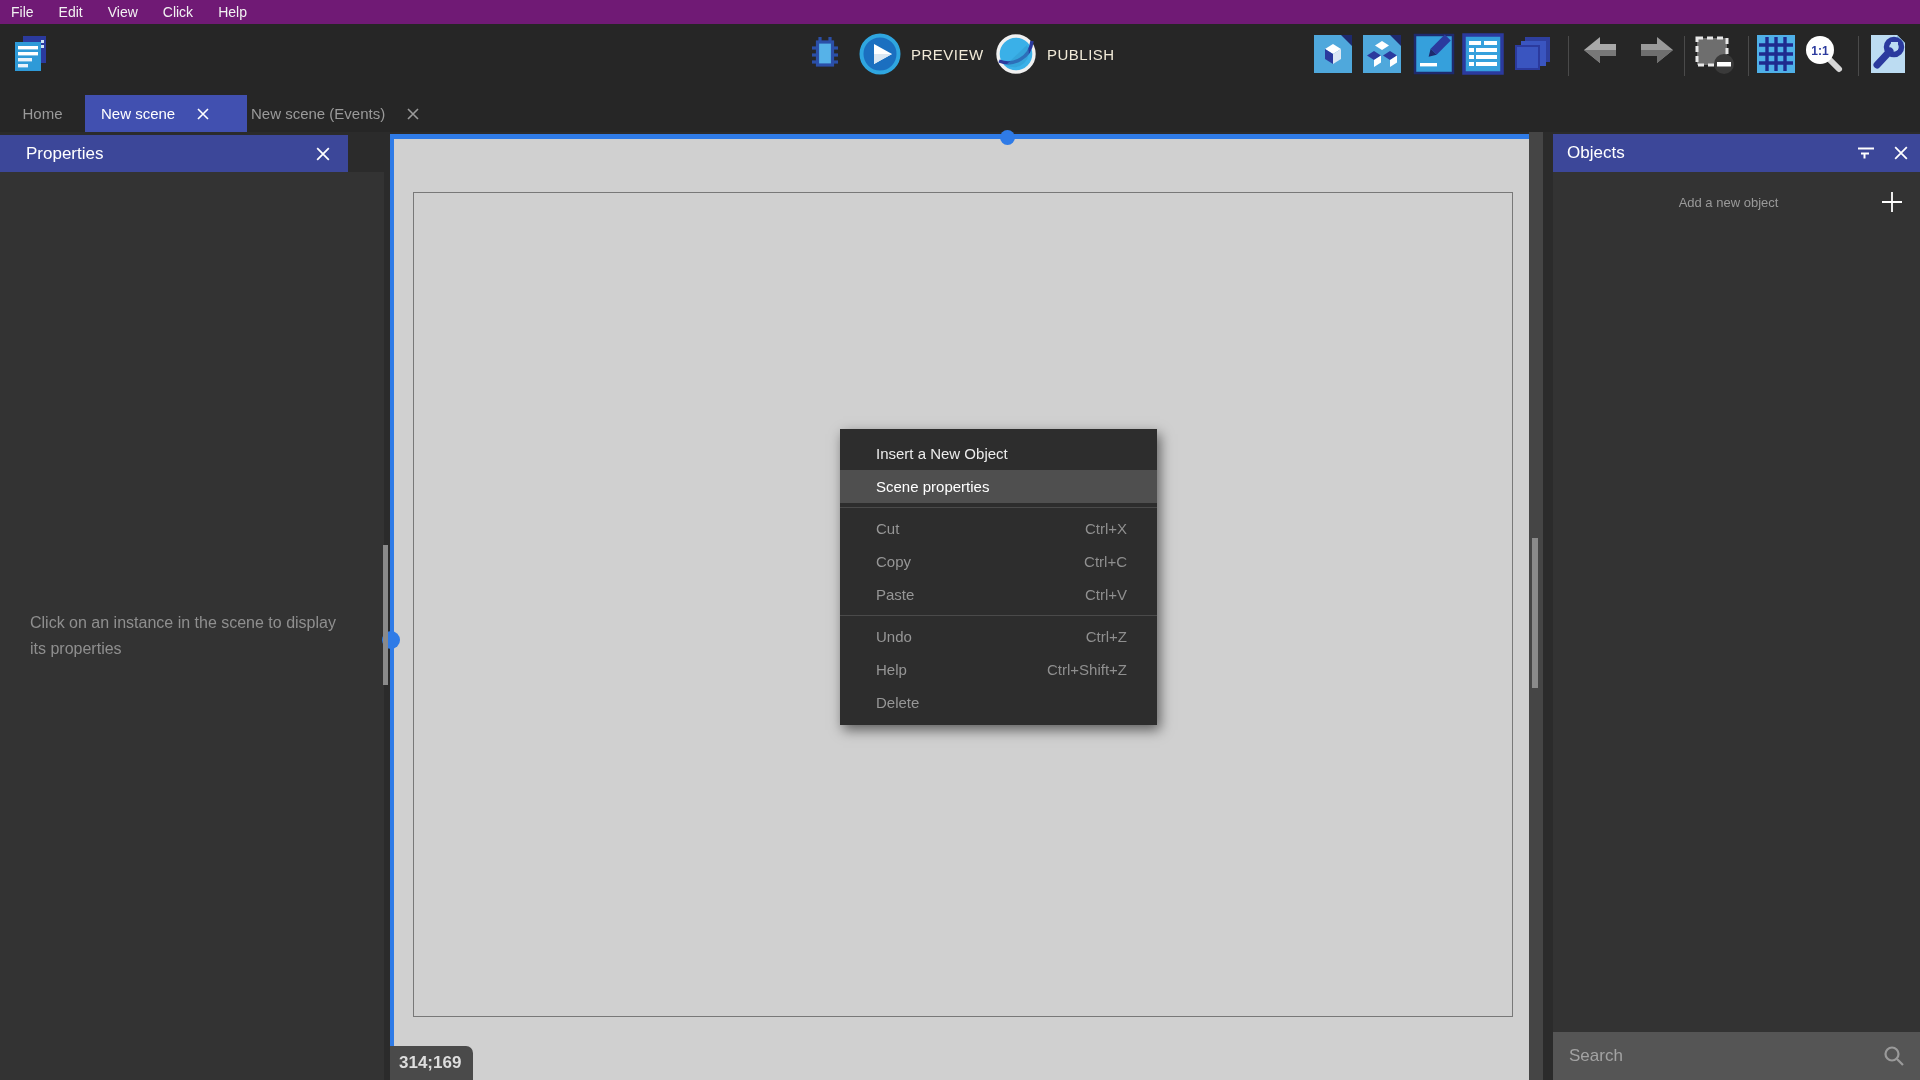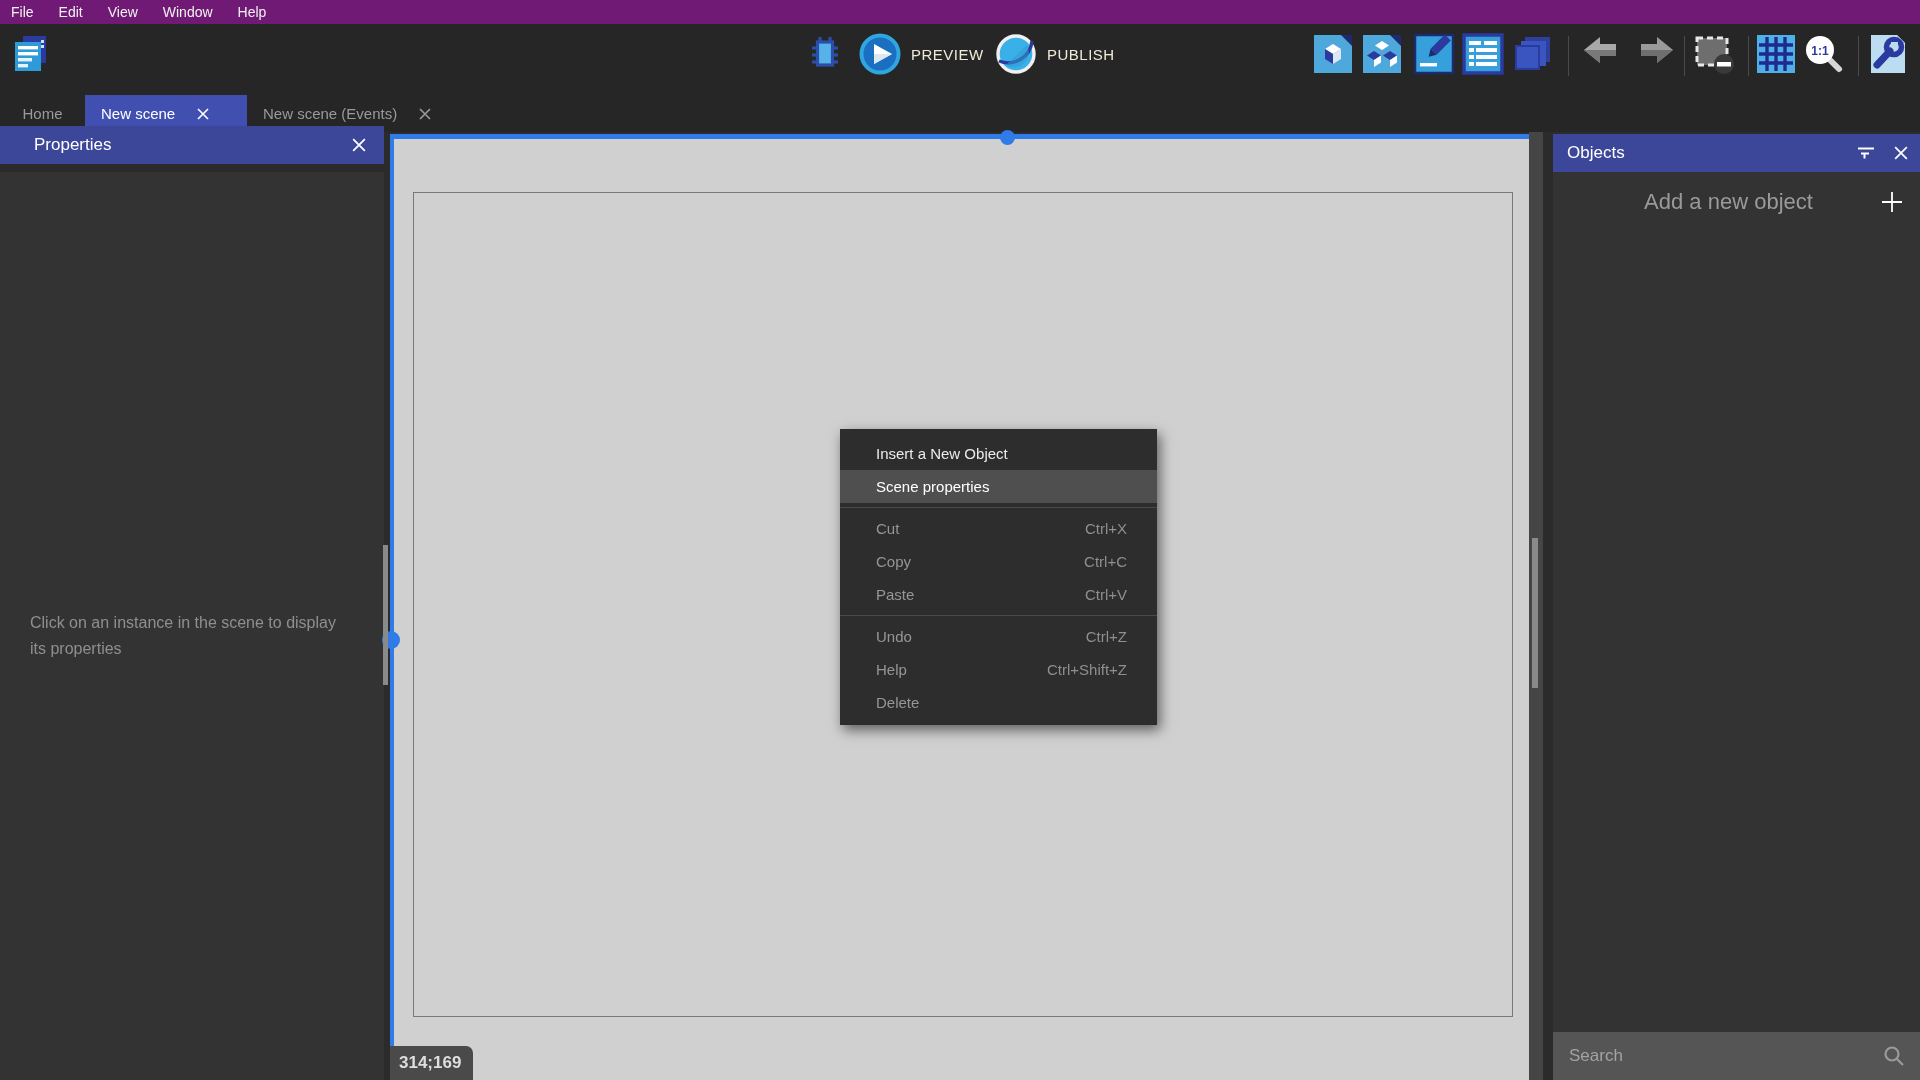--- a/index.html
+++ b/index.html
@@ -16,37 +16,37 @@
   .toolbar { position:absolute; left:0; top:24px; width:1920px; height:71px; background:#262626; }
   .tbtn { position:absolute; top:8px; width:44px; height:44px; display:flex; align-items:center; justify-content:center; }
   .tlabel { position:absolute; top:22px; color:#f1ead8; font-size:15px; letter-spacing:0.5px; }
   .tsep { position:absolute; top:12px; width:1px; height:40px; background:#4a4a4a; }
 
   
   .tabbar { position:absolute; left:0; top:95px; width:1920px; height:37px; background:#262626; }
   .tab { position:absolute; top:0; height:37px; display:flex; align-items:center; font-size:15px; color:#9a9a9a; }
   .tab.home { left:0; width:85px; justify-content:center; }
   .tab.active { left:85px; width:162px; background:#4150b0; color:#ffffff; padding-left:16px; }
-  .tab.events { left:247px; width:240px; padding-left:16px; }
+  .tab.events { left:247px; width:240px; padding-left:4px; }
   .tab .closex { margin-left:22px; display:inline-flex; }
 
   
   .panel-header { position:absolute; height:38px; background:#3c4799; color:#ffffff;
                   display:flex; align-items:center; font-size:17px; }
   .panel-body { position:absolute; background:#333333; }
 
-  .props-header { left:0; top:126px; width:384px; padding-left:34px; }
+  .props-header { left:0; top:135px; width:348px; padding-left:26px; }
   .props-body   { left:0; top:172px; width:384px; height:908px; }
   .props-msg { position:absolute; left:30px; top:438px; width:324px; 
                color:#8f8f8f; font-size:16px; line-height:1.65; }
 
   .obj-header { left:1553px; top:134px; width:367px; padding-left:14px; }
   .obj-body   { left:1553px; top:172px; width:367px; height:860px; }
   .obj-add-row { position:absolute; left:0; top:8px; width:367px; height:44px; display:flex; align-items:center; }
-  .obj-add-label { flex:1; text-align:center; color:#9a9a9a; font-size:22px; padding-left:40px; }
+  .obj-add-label { flex:1; text-align:center; color:#9a9a9a; font-size:13px; padding-left:40px; }
   .obj-add-plus { width:56px; display:flex; justify-content:center; }
   .search-bar { position:absolute; left:1553px; top:1032px; width:367px; height:48px; background:#555555;
                 display:flex; align-items:center; }
   .search-bar input { flex:1; background:transparent; border:none; outline:none; color:#fdba74;
                       font-size:17px; padding-left:16px; font-family:"Liberation Sans",sans-serif; }
   .search-bar input::placeholder { color:#a3a3a3; }
   .search-bar .sicon { width:52px; display:flex; justify-content:center; }
 
   .hdr-spacer { flex:1; }
   .hdr-icon { display:inline-flex; margin-right:18px; cursor:default; }
@@ -83,21 +83,21 @@
 </style>
 </head>
 <body>
 
 <div id="app">
 
   <div class="menubar">
     <span class="mitem">File</span>
     <span class="mitem">Edit</span>
     <span class="mitem">View</span>
-    <span class="mitem">Window</span>
+    <span class="mitem">Click</span>
     <span class="mitem">Help</span>
   </div>
 
   <div class="toolbar">
 
     <div class="tbtn" style="left:8px;">
       <svg width="40" height="42" viewBox="0 0 40 42">
         <rect x="13" y="3" width="23" height="27" fill="#2b3a9e"></rect>
         <rect x="31" y="7" width="3" height="3" fill="#cfe3f5"></rect>
         <rect x="31" y="12" width="3" height="3" fill="#cfe3f5"></rect>

